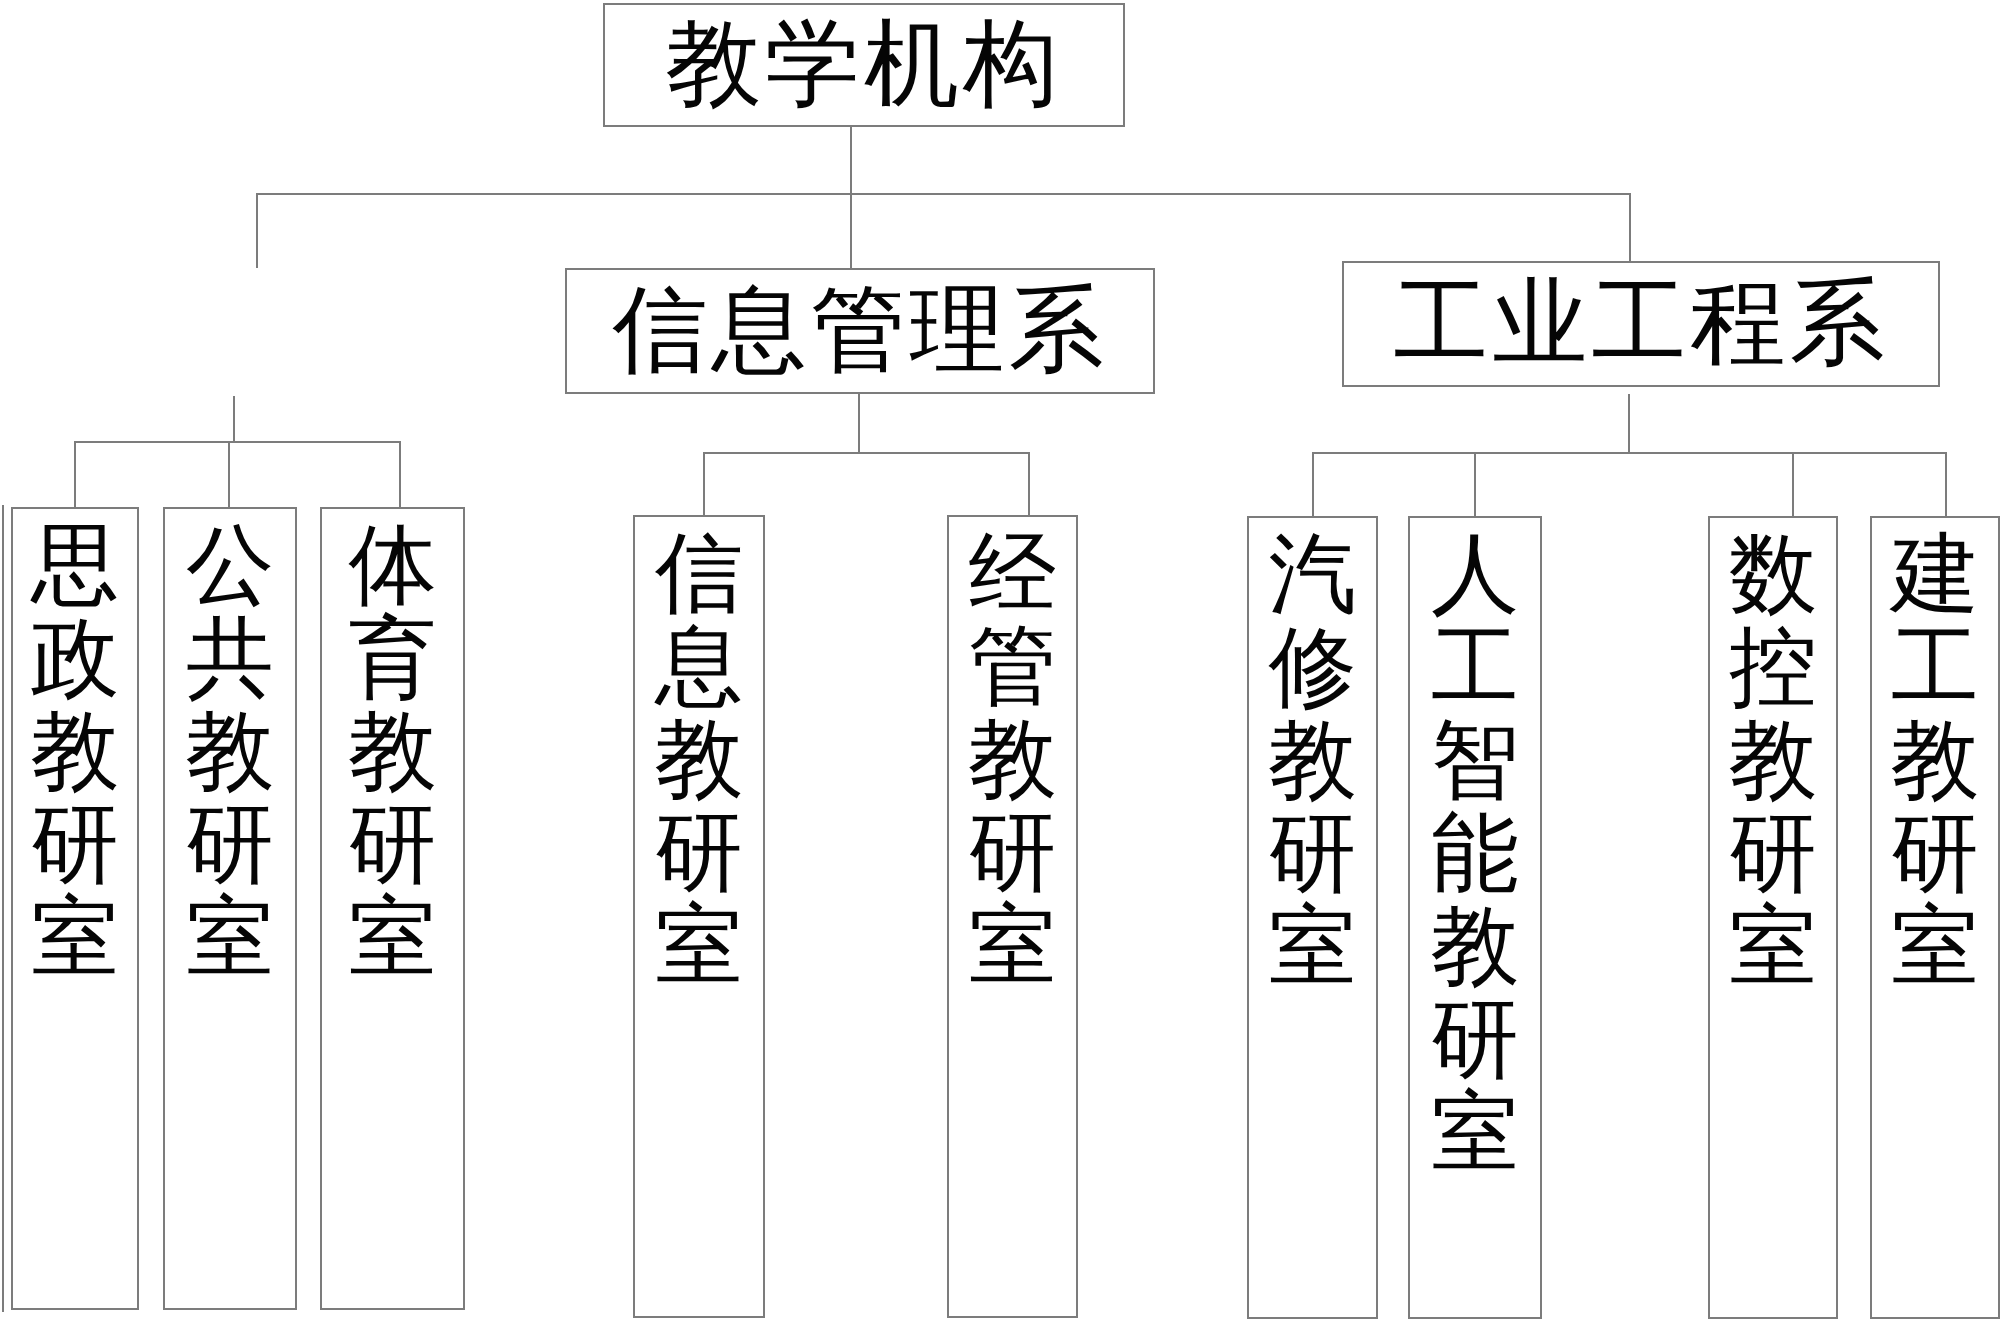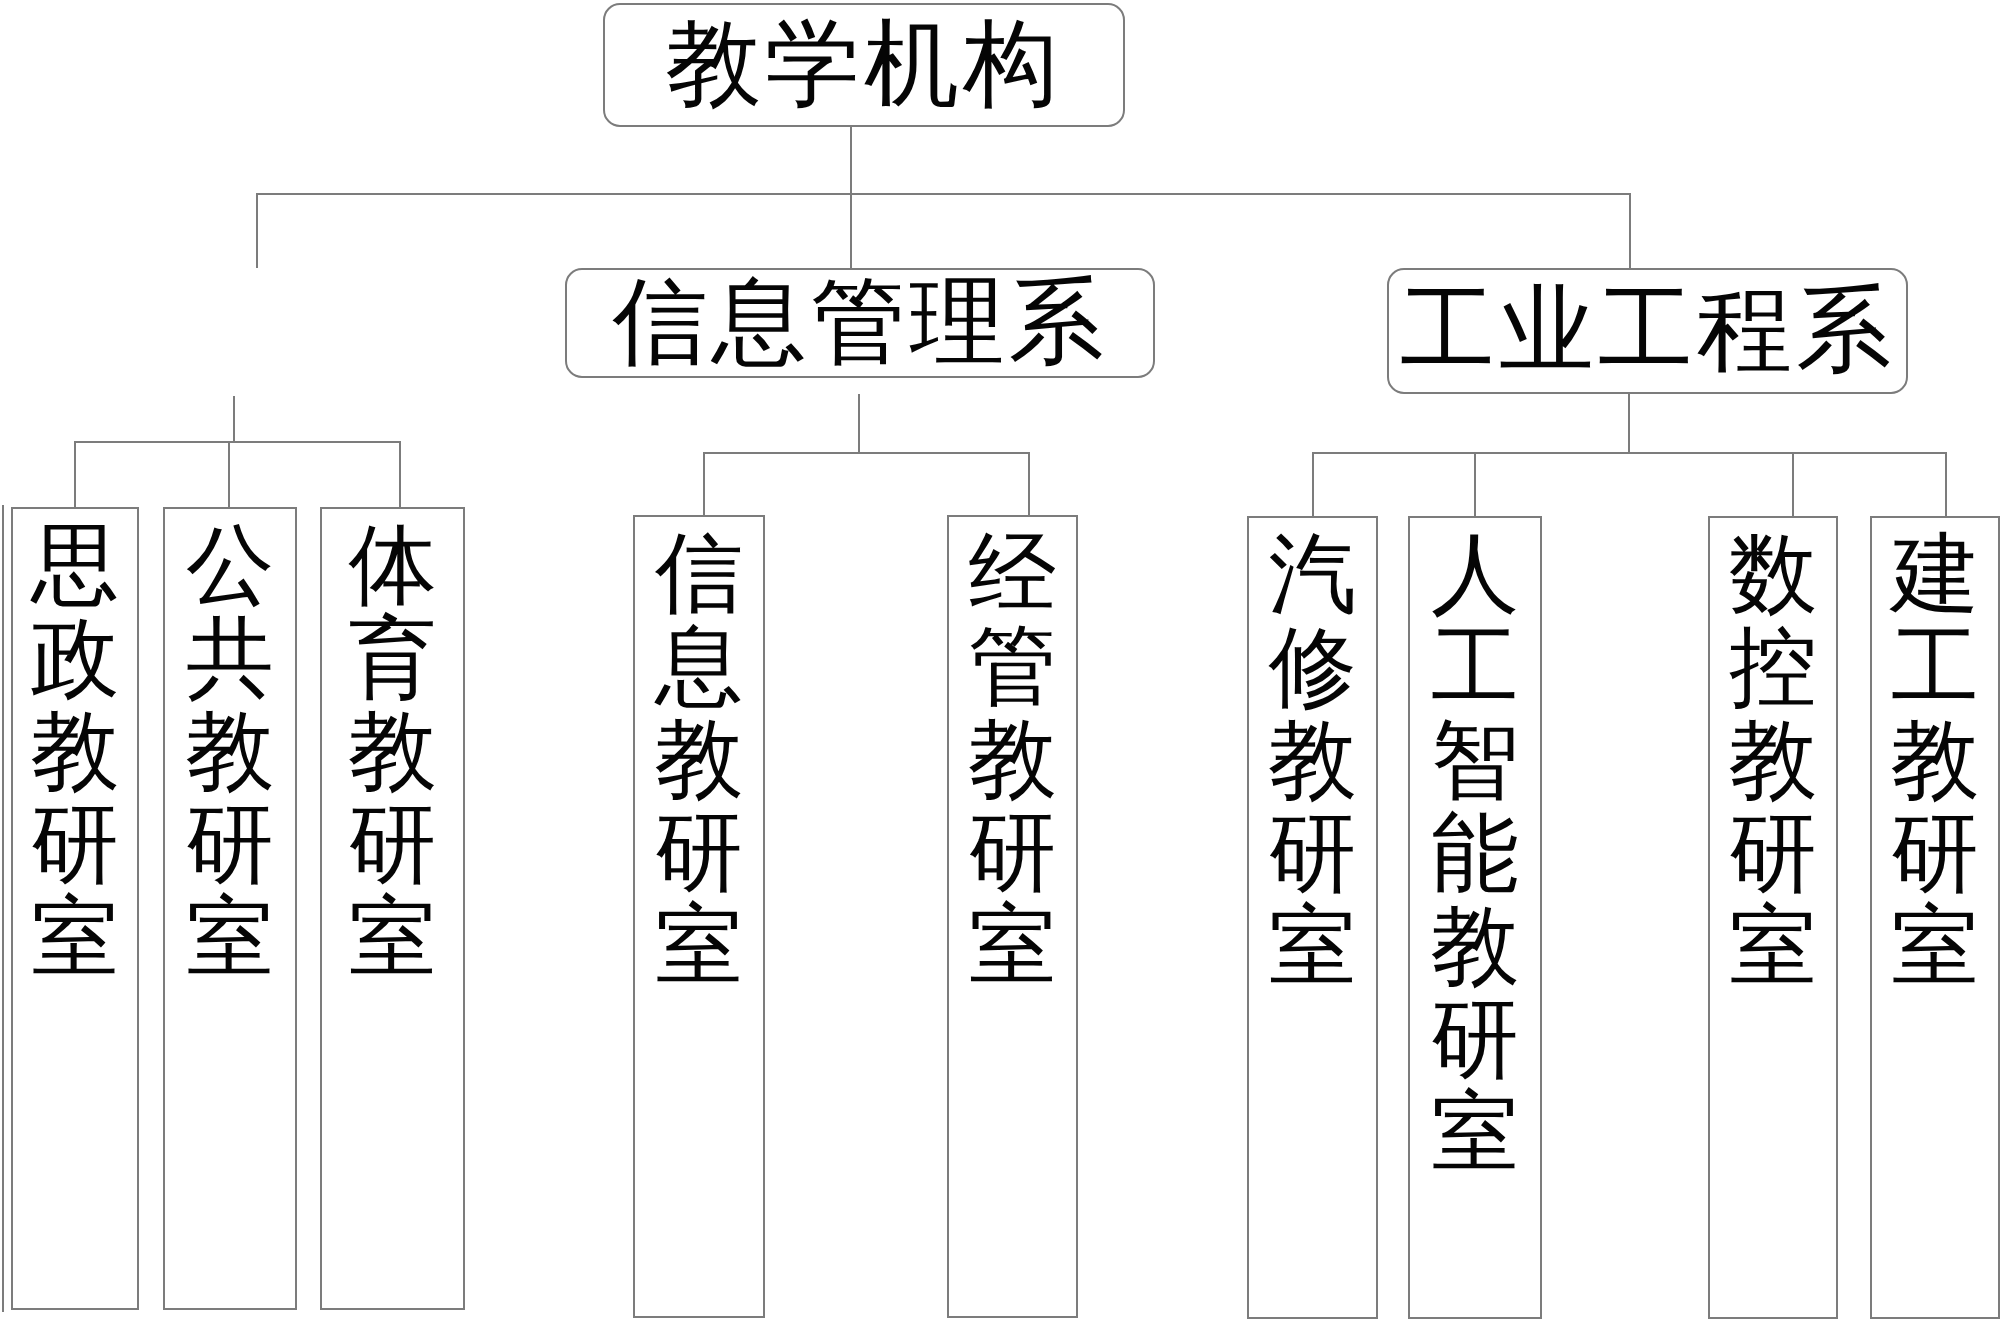--- a/index.html
+++ b/index.html
@@ -18,21 +18,20 @@
     border: 2px solid #7c7c7c;
     background: #ffffff;
   }
   .node.h {
     display: flex;
     align-items: center;
     justify-content: center;
     font-size: 95px;
     letter-spacing: 4px;
     white-space: nowrap;
-    border-radius: 17px;
   }
   .node.v {
     text-align: center;
     padding-top: 10px;
     font-size: 88px;
     line-height: 93px;
     white-space: pre-line;
   }
   .hl, .vl { position: absolute; background: #7c7c7c; }
   .hl { height: 2px; }
@@ -44,22 +43,22 @@
 <div class="canvas">
 
   <div class="node h" style="left:603px; top:3px; width:522px; height:124px;">教学机构</div>
 
   <div class="vl" style="left:850px; top:127px; height:66px;"></div>
   <div class="hl" style="left:256px; top:193px; width:1375px;"></div>
   <div class="vl" style="left:256px; top:193px; height:75px;"></div>
   <div class="vl" style="left:850px; top:193px; height:75px;"></div>
   <div class="vl" style="left:1629px; top:193px; height:75px;"></div>
 
-  <div class="node h" style="left:565px; top:268px; width:590px; height:110px;">信息管理系</div>
-  <div class="node h" style="left:1342px; top:268px; width:521px; height:126px;margin-left:45px;">工业工程系</div>
+  <div class="node h" style="left:565px; top:268px; width:590px; height:126px;">信息管理系</div>
+  <div class="node h" style="left:1342px; top:261px; width:598px; height:126px;">工业工程系</div>
 
   <div class="vl" style="left:233px; top:396px; height:45px;"></div>
   <div class="hl" style="left:74px; top:441px; width:327px;"></div>
   <div class="vl" style="left:74px; top:441px; height:66px;"></div>
   <div class="vl" style="left:228px; top:441px; height:66px;"></div>
   <div class="vl" style="left:399px; top:441px; height:66px;"></div>
 
   <div class="vl" style="left:858px; top:394px; height:58px;"></div>
   <div class="hl" style="left:703px; top:452px; width:327px;"></div>
   <div class="vl" style="left:703px; top:452px; height:63px;"></div>

